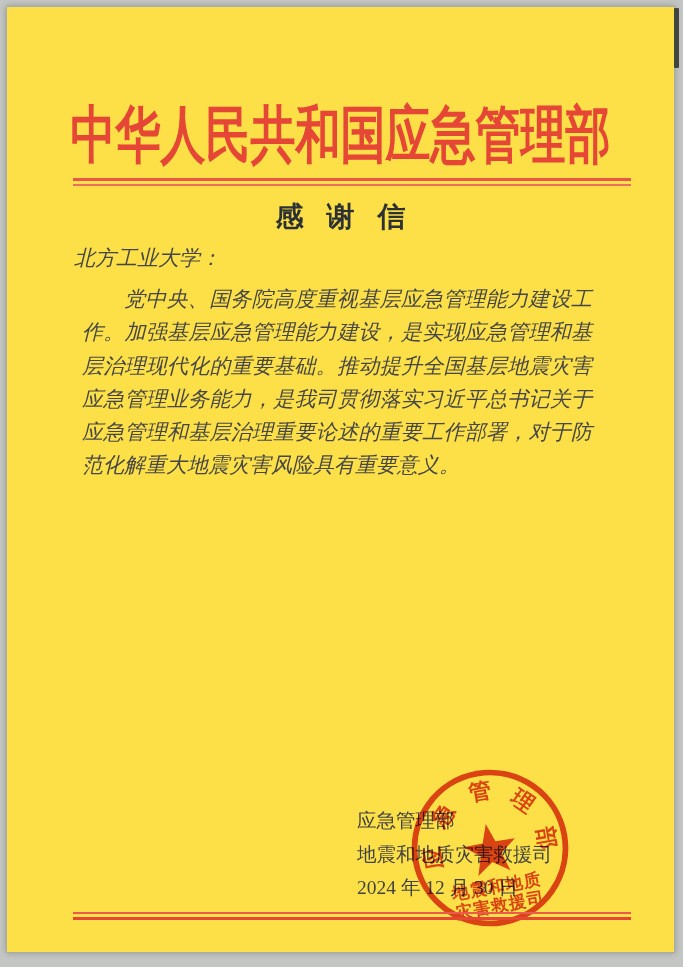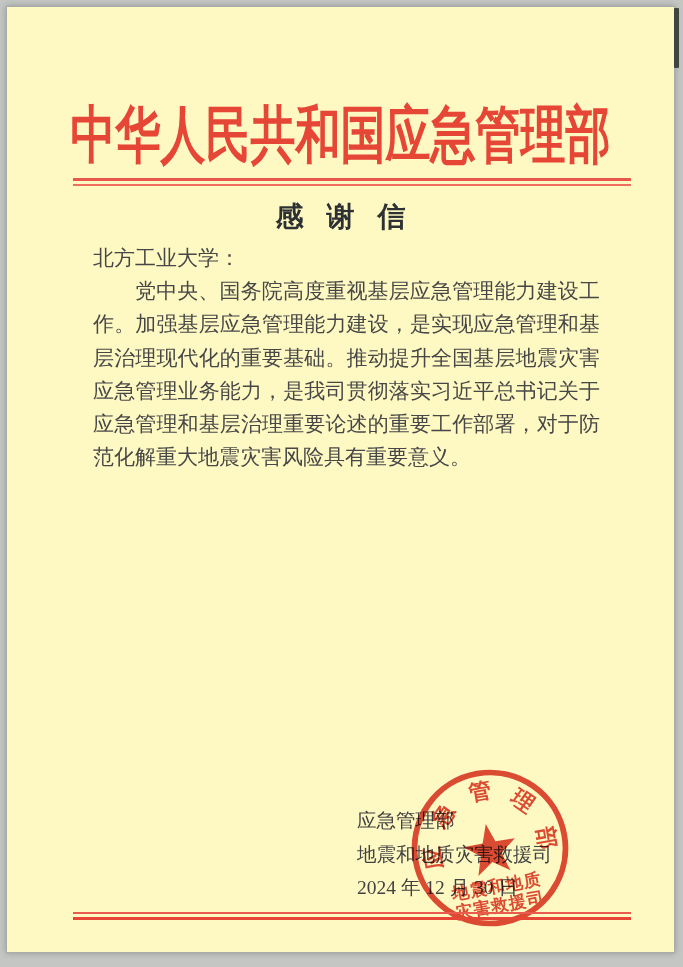--- a/index.html
+++ b/index.html
@@ -3,21 +3,21 @@
 <meta charset="utf-8">
 <style>
   html,body { margin:0; padding:0; }
   body {
     width:683px; height:967px; position:relative; overflow:hidden;
     background:#c3c6c2;
     font-family:"Liberation Serif","DejaVu Serif",serif;
   }
   .page {
     position:absolute; top:6px; left:6px; right:8px; bottom:14px;
-    background:#fef9c3;
+    background:#fde047;
     border:1px solid #a9aca8;
     box-shadow:0 0 6px rgba(0,0,0,.25);
     overflow:hidden;
   }
   .artifact {
     position:absolute; top:8px; right:4px; width:5px; height:60px;
     background:#41453f; border-radius:1px;
   }
   .letterhead {
     margin:104px 34px 0; text-align:center;
@@ -30,26 +30,27 @@
     margin:19px 43px 0 66px; height:3px;
     border-top:3px solid #e8584a;
     border-bottom:2px solid #ee6e5e;
   }
   .doc-title {
     margin:11px 0 0; text-align:center;
     font-size:28px; line-height:40px; font-weight:bold;
     color:#2d3133; letter-spacing:8px; padding-left:8px;
   }
   .body-text {
-    margin-top:5px; padding:0 74px 0 86px;
+    margin-top:5px; padding:0 74px 0 67px;
     font-size:21px; line-height:33.2px; color:#474747;
     text-align:justify;
+    font-style:italic;
   }
   .salutation { text-indent:0; }
-  .body-text p { margin:0; text-indent:2em; }
+  .body-text p { margin:8px; text-indent:2em; }
   .closing {
     position:absolute; top:797px; left:350px; width:230px;
     text-align:left; font-size:19.5px; line-height:33.5px;
     color:#424242; white-space:nowrap;
   }
   .seal {
     position:absolute; left:398px; top:756px; width:170px; height:170px;
     color:#d8392c;
     transform:rotate(-10deg);
     mix-blend-mode:multiply; opacity:.9;

